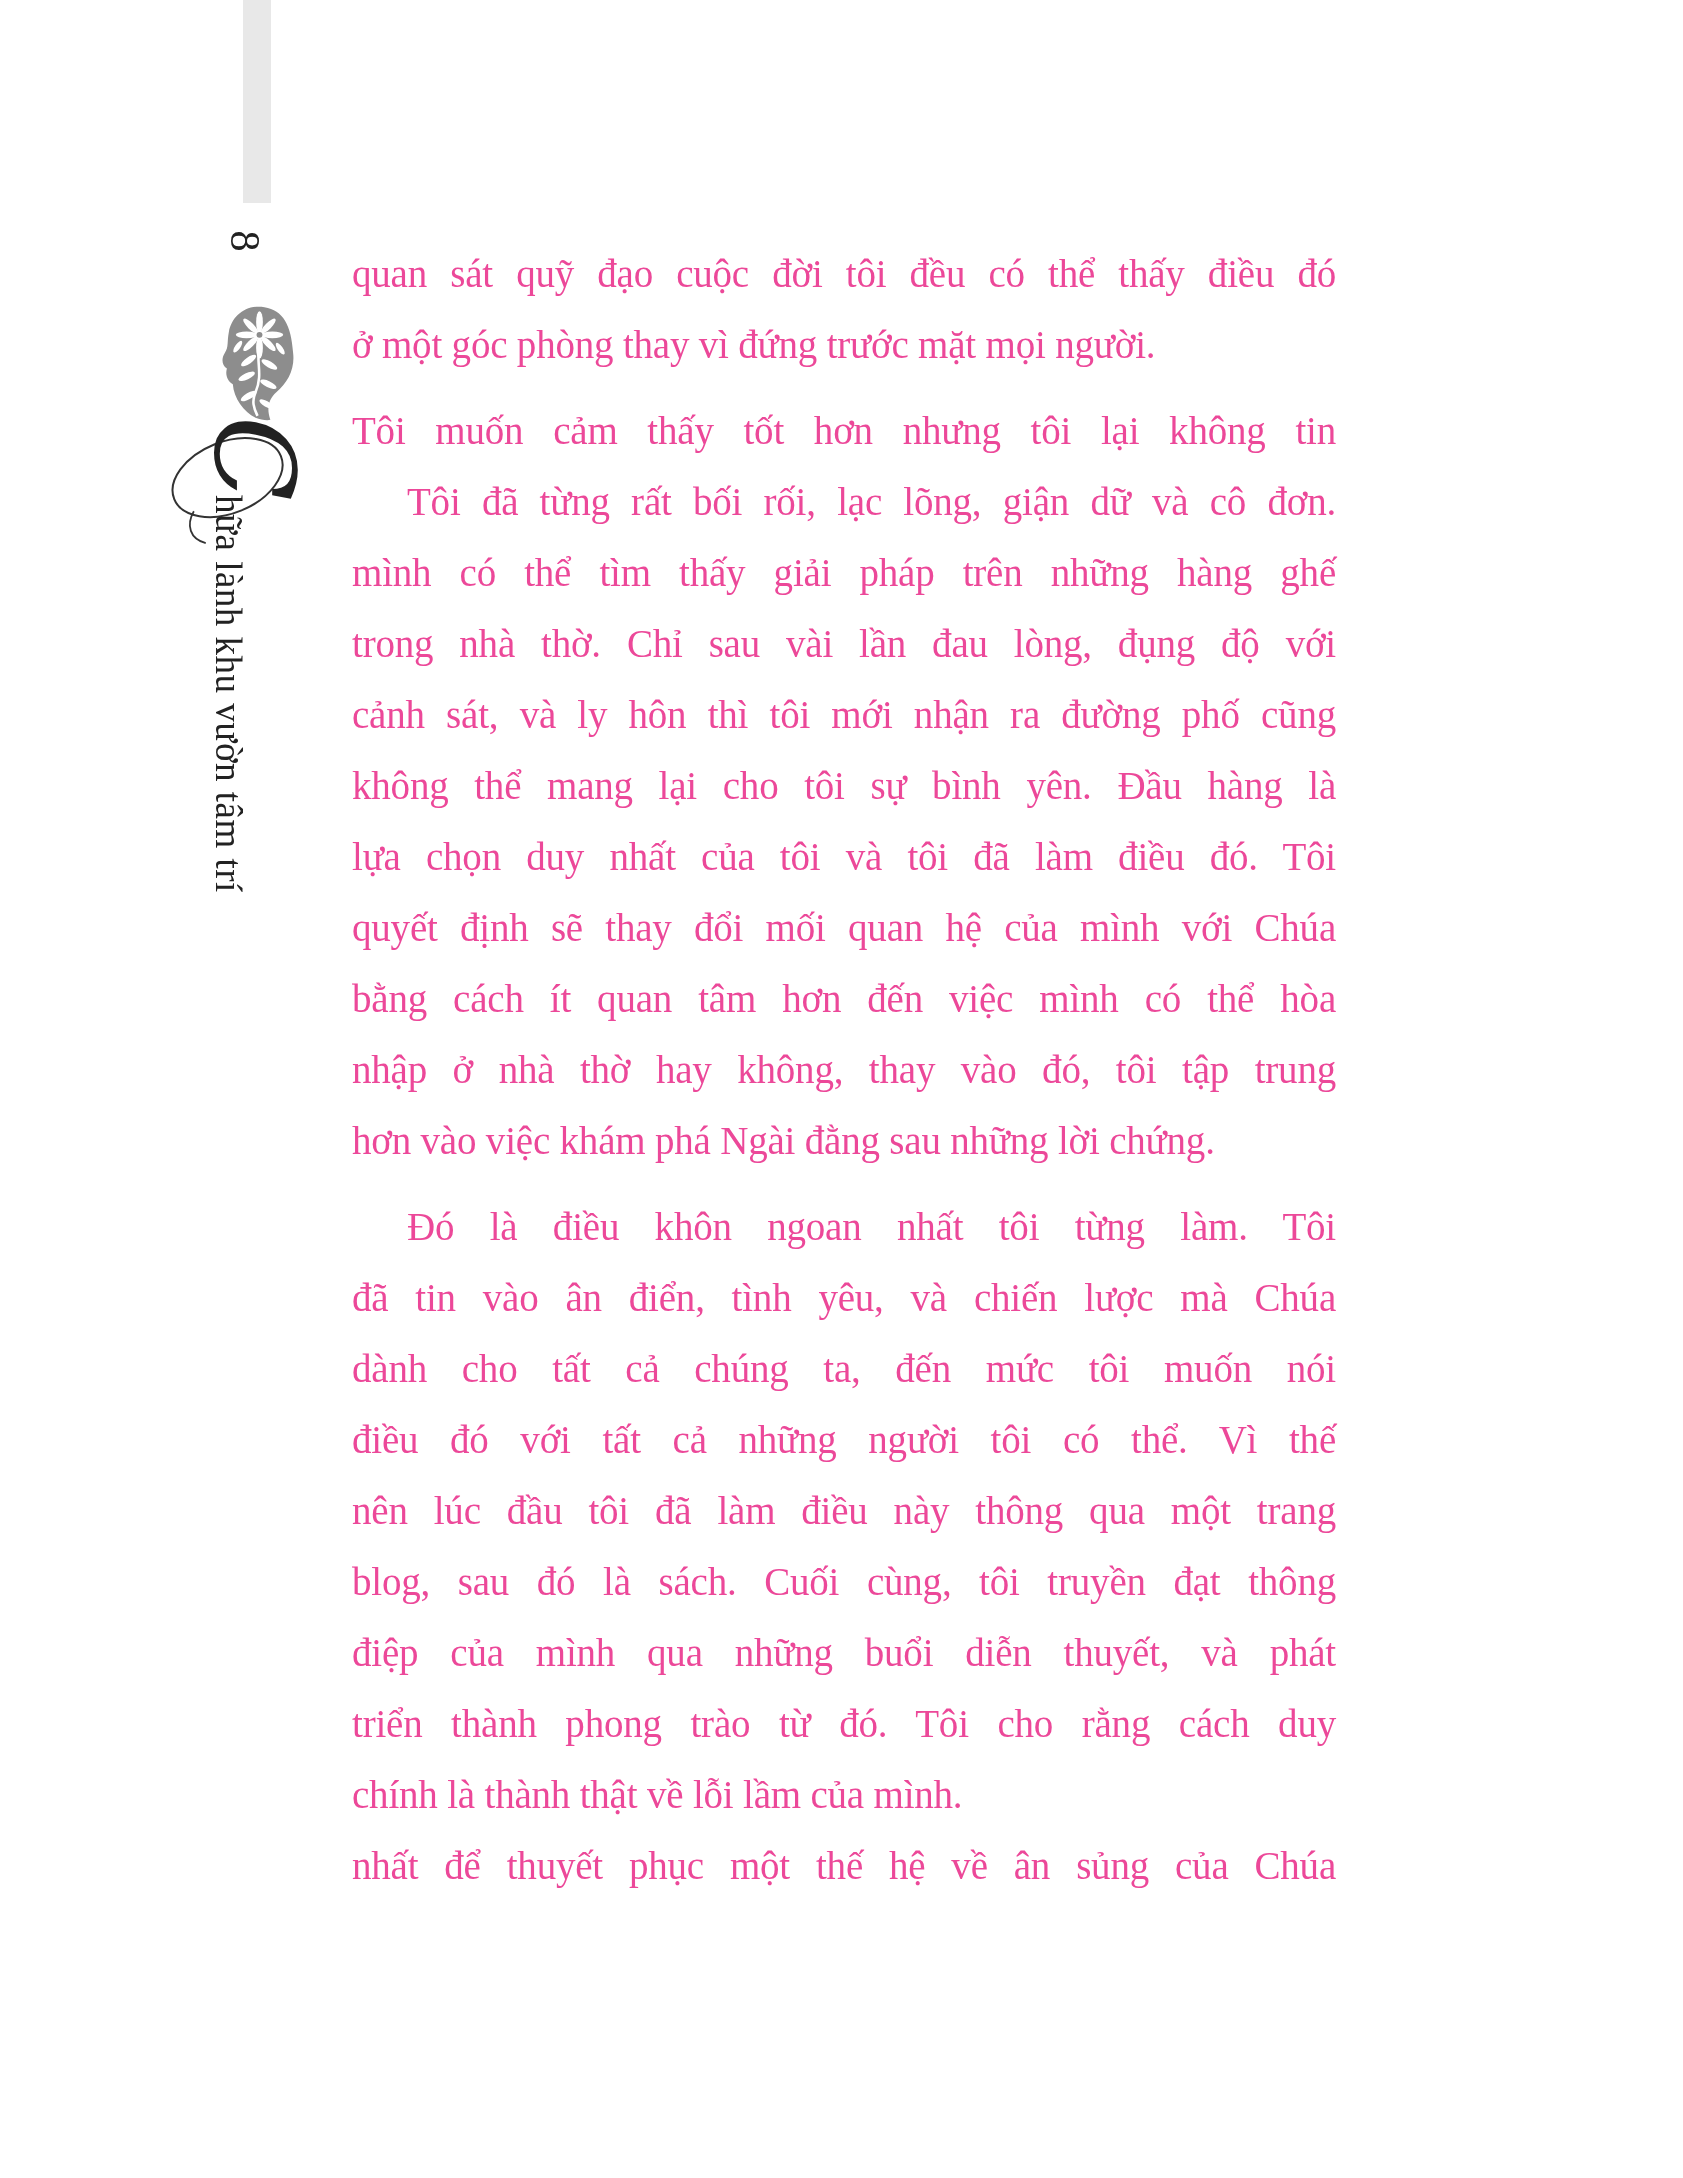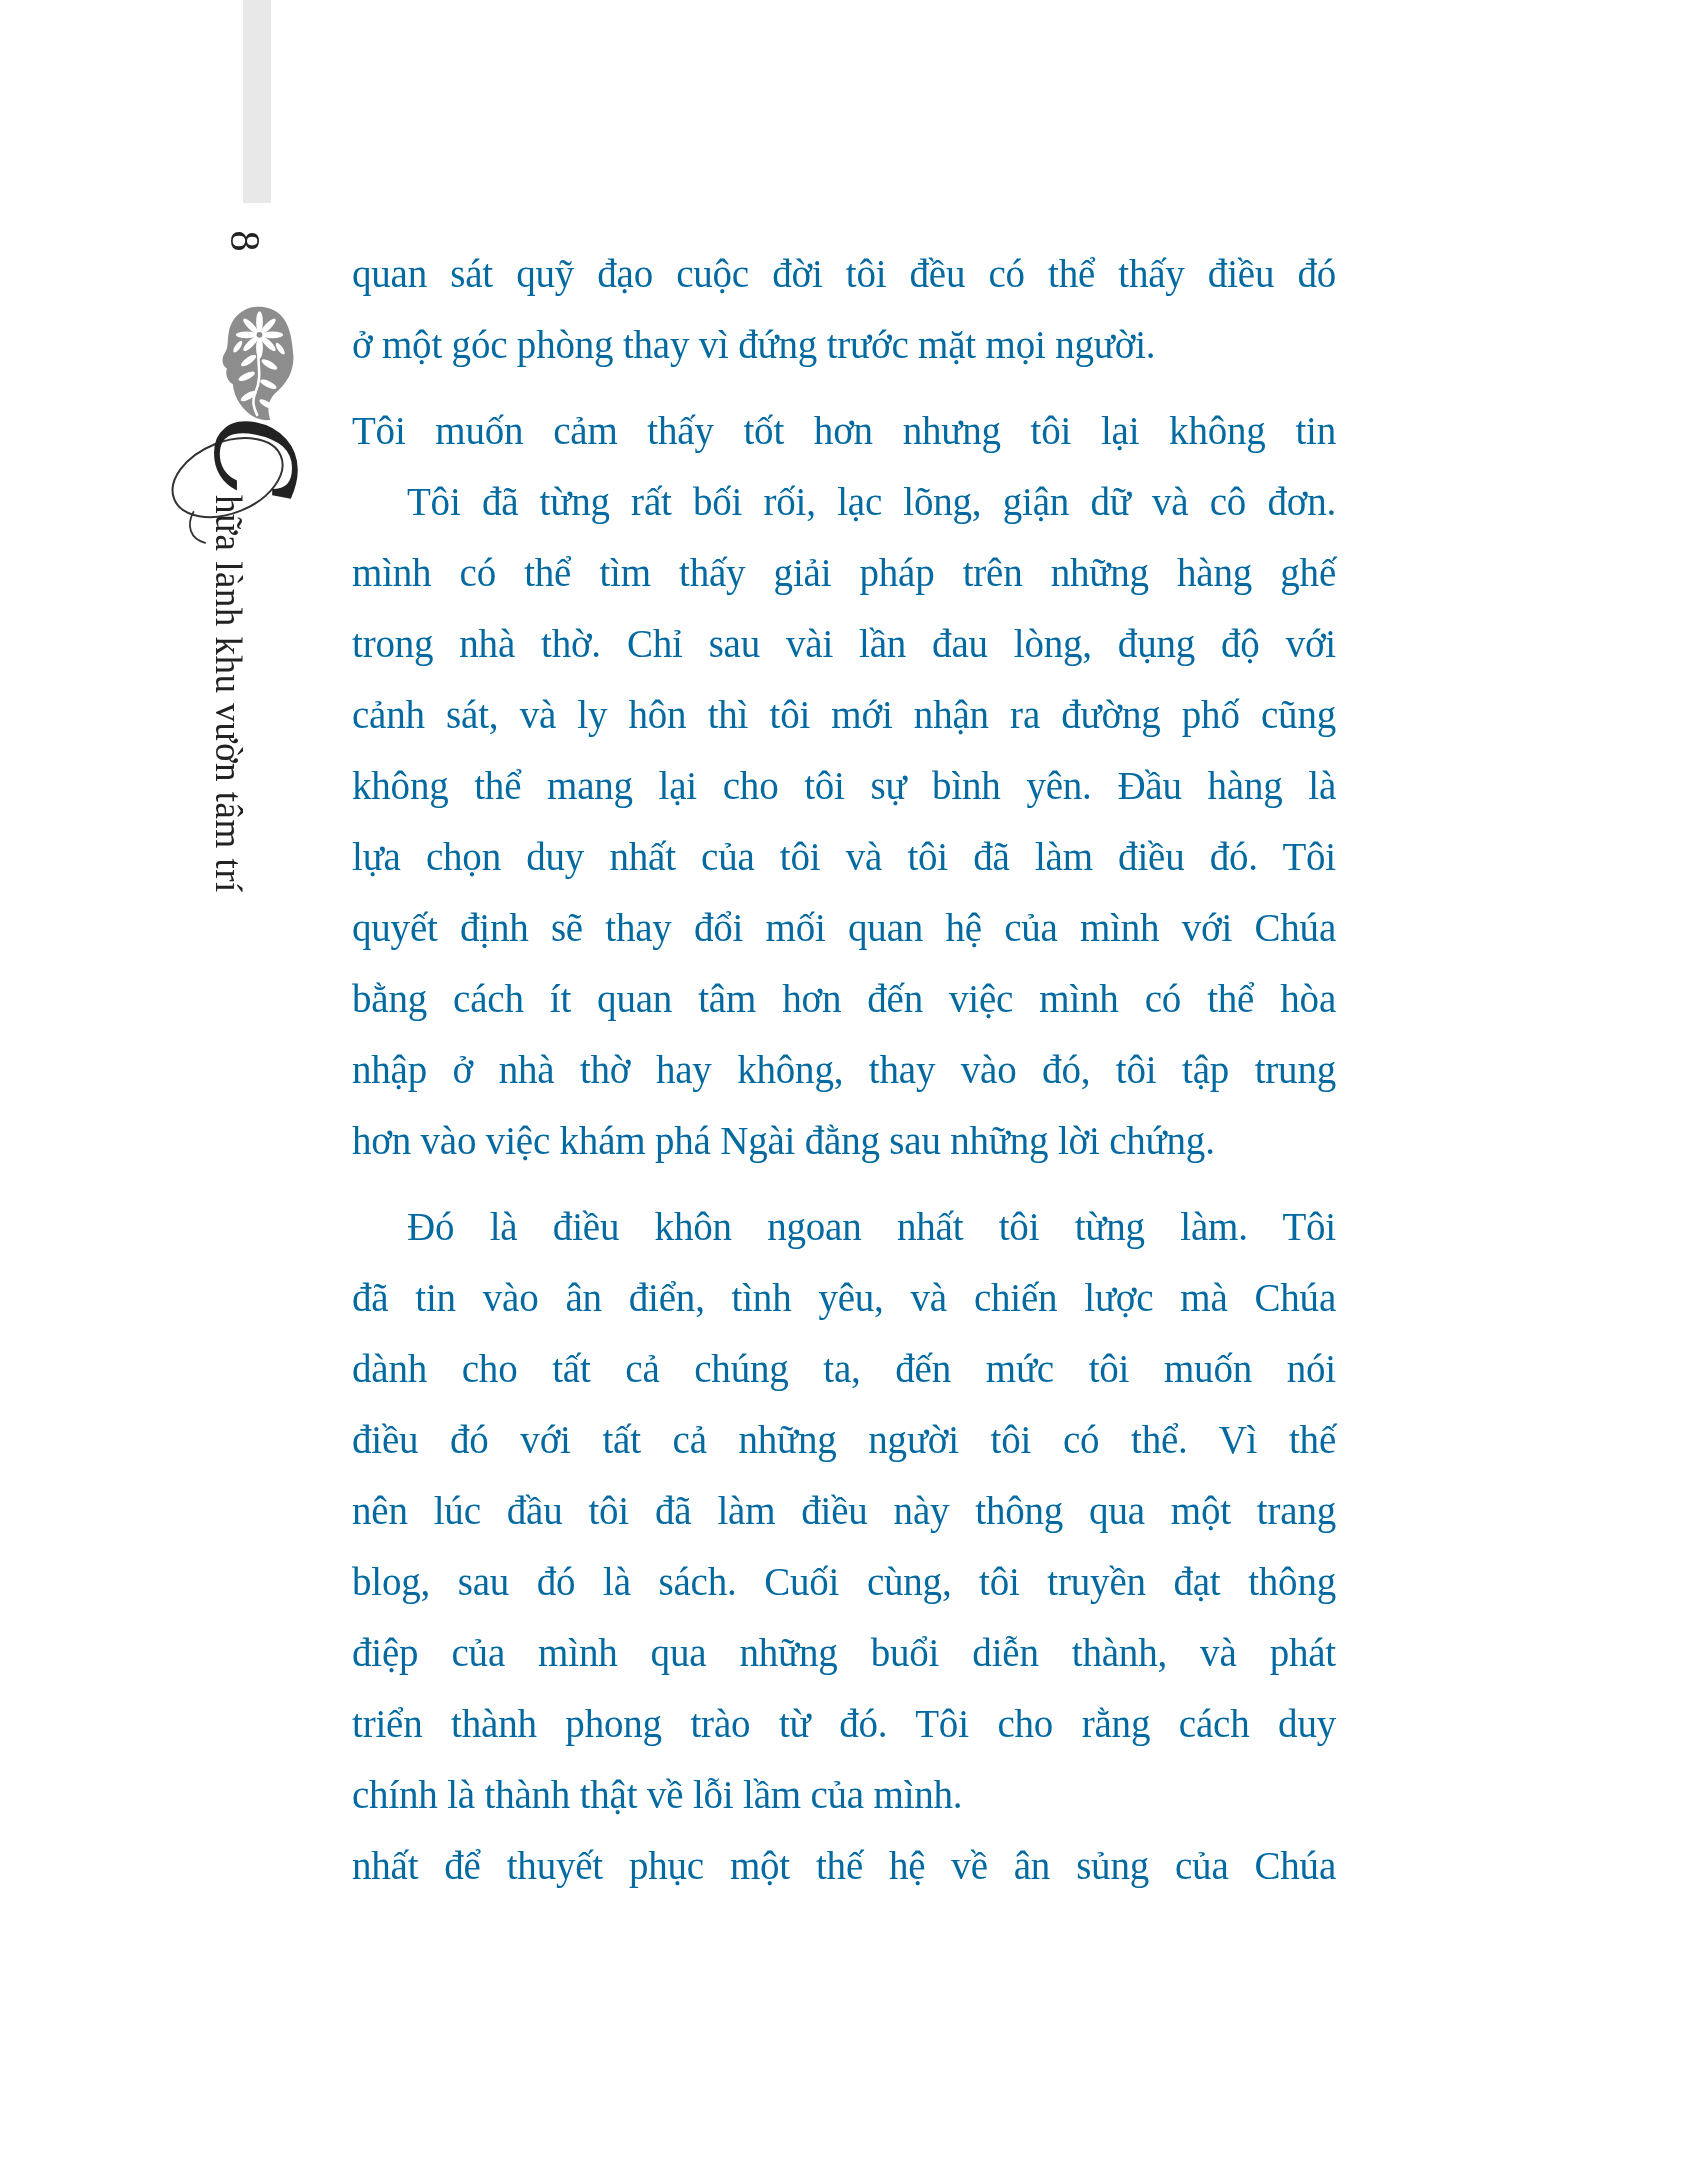--- a/index.html
+++ b/index.html
@@ -74,21 +74,21 @@
 
   
   .bodytext {
     position: absolute;
     left: 352px;
     top: 238px;
     width: 984px;
     font-size: 39px;
     line-height: 71px;
     letter-spacing: -0.2px;
-    color: #0369a1;
+    color: #ec4899;
   }
   .para { margin: 0 0 15px 0; }
   .para:last-child { margin-bottom: 0; }
   .line {
     text-align: justify;
     text-align-last: justify;
   }
   .line.last {
     text-align: center;
     text-align-last: left;
@@ -166,21 +166,21 @@
         <div class="line">nhập ở nhà thờ hay không, thay vào đó, tôi tập trung</div>
         <div class="line last">hơn vào việc khám phá Ngài đằng sau những lời chứng.</div>
       </div>
       <div class="para indent">
         <div class="line first">Đó là điều khôn ngoan nhất tôi từng làm. Tôi</div>
         <div class="line">đã tin vào ân điển, tình yêu, và chiến lược mà Chúa</div>
         <div class="line">dành cho tất cả chúng ta, đến mức tôi muốn nói</div>
         <div class="line">điều đó với tất cả những người tôi có thể. Vì thế</div>
         <div class="line">nên lúc đầu tôi đã làm điều này thông qua một trang</div>
         <div class="line">blog, sau đó là sách. Cuối cùng, tôi truyền đạt thông</div>
-        <div class="line">điệp của mình qua những buổi diễn thành, và phát</div>
+        <div class="line">điệp của mình qua những buổi diễn thuyết, và phát</div>
         <div class="line">triển thành phong trào từ đó. Tôi cho rằng cách duy</div>
         <div class="line last">chính là thành thật về lỗi lầm của mình.</div>
         <div class="line">nhất để thuyết phục một thế hệ về ân sủng của Chúa</div>
       </div>
     </main>
 
 </div>
 
 
 </body></html>

